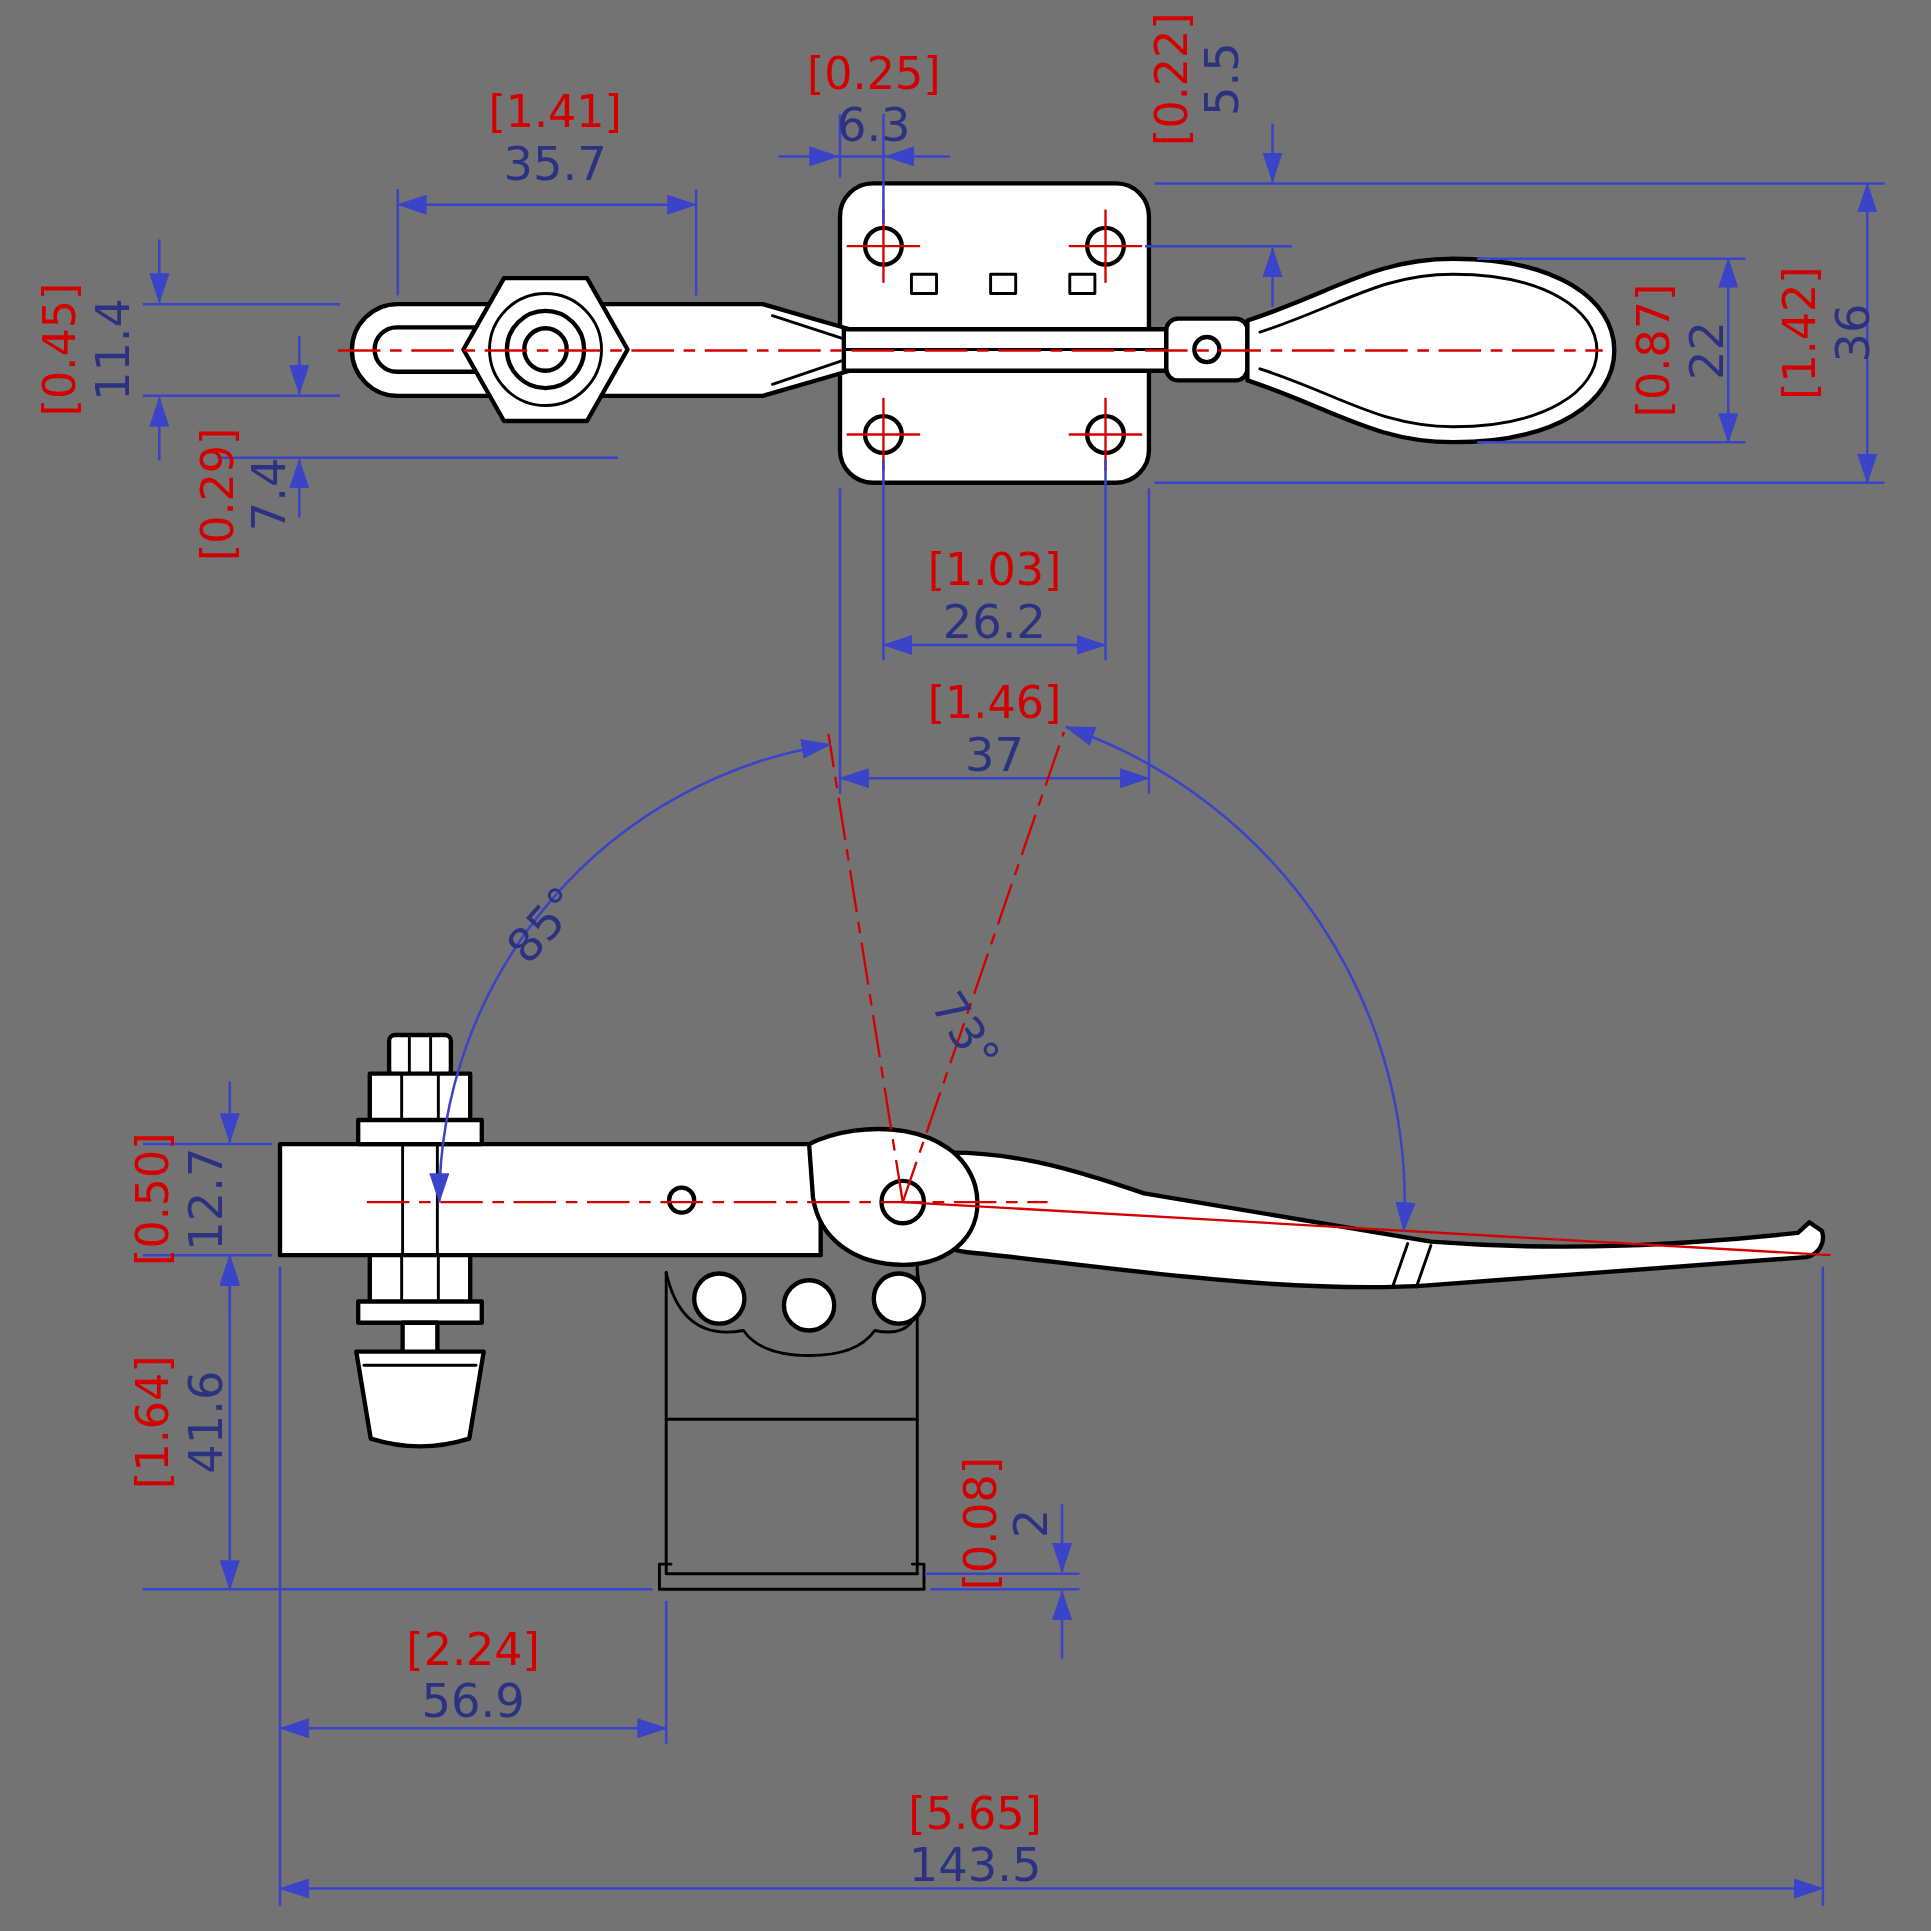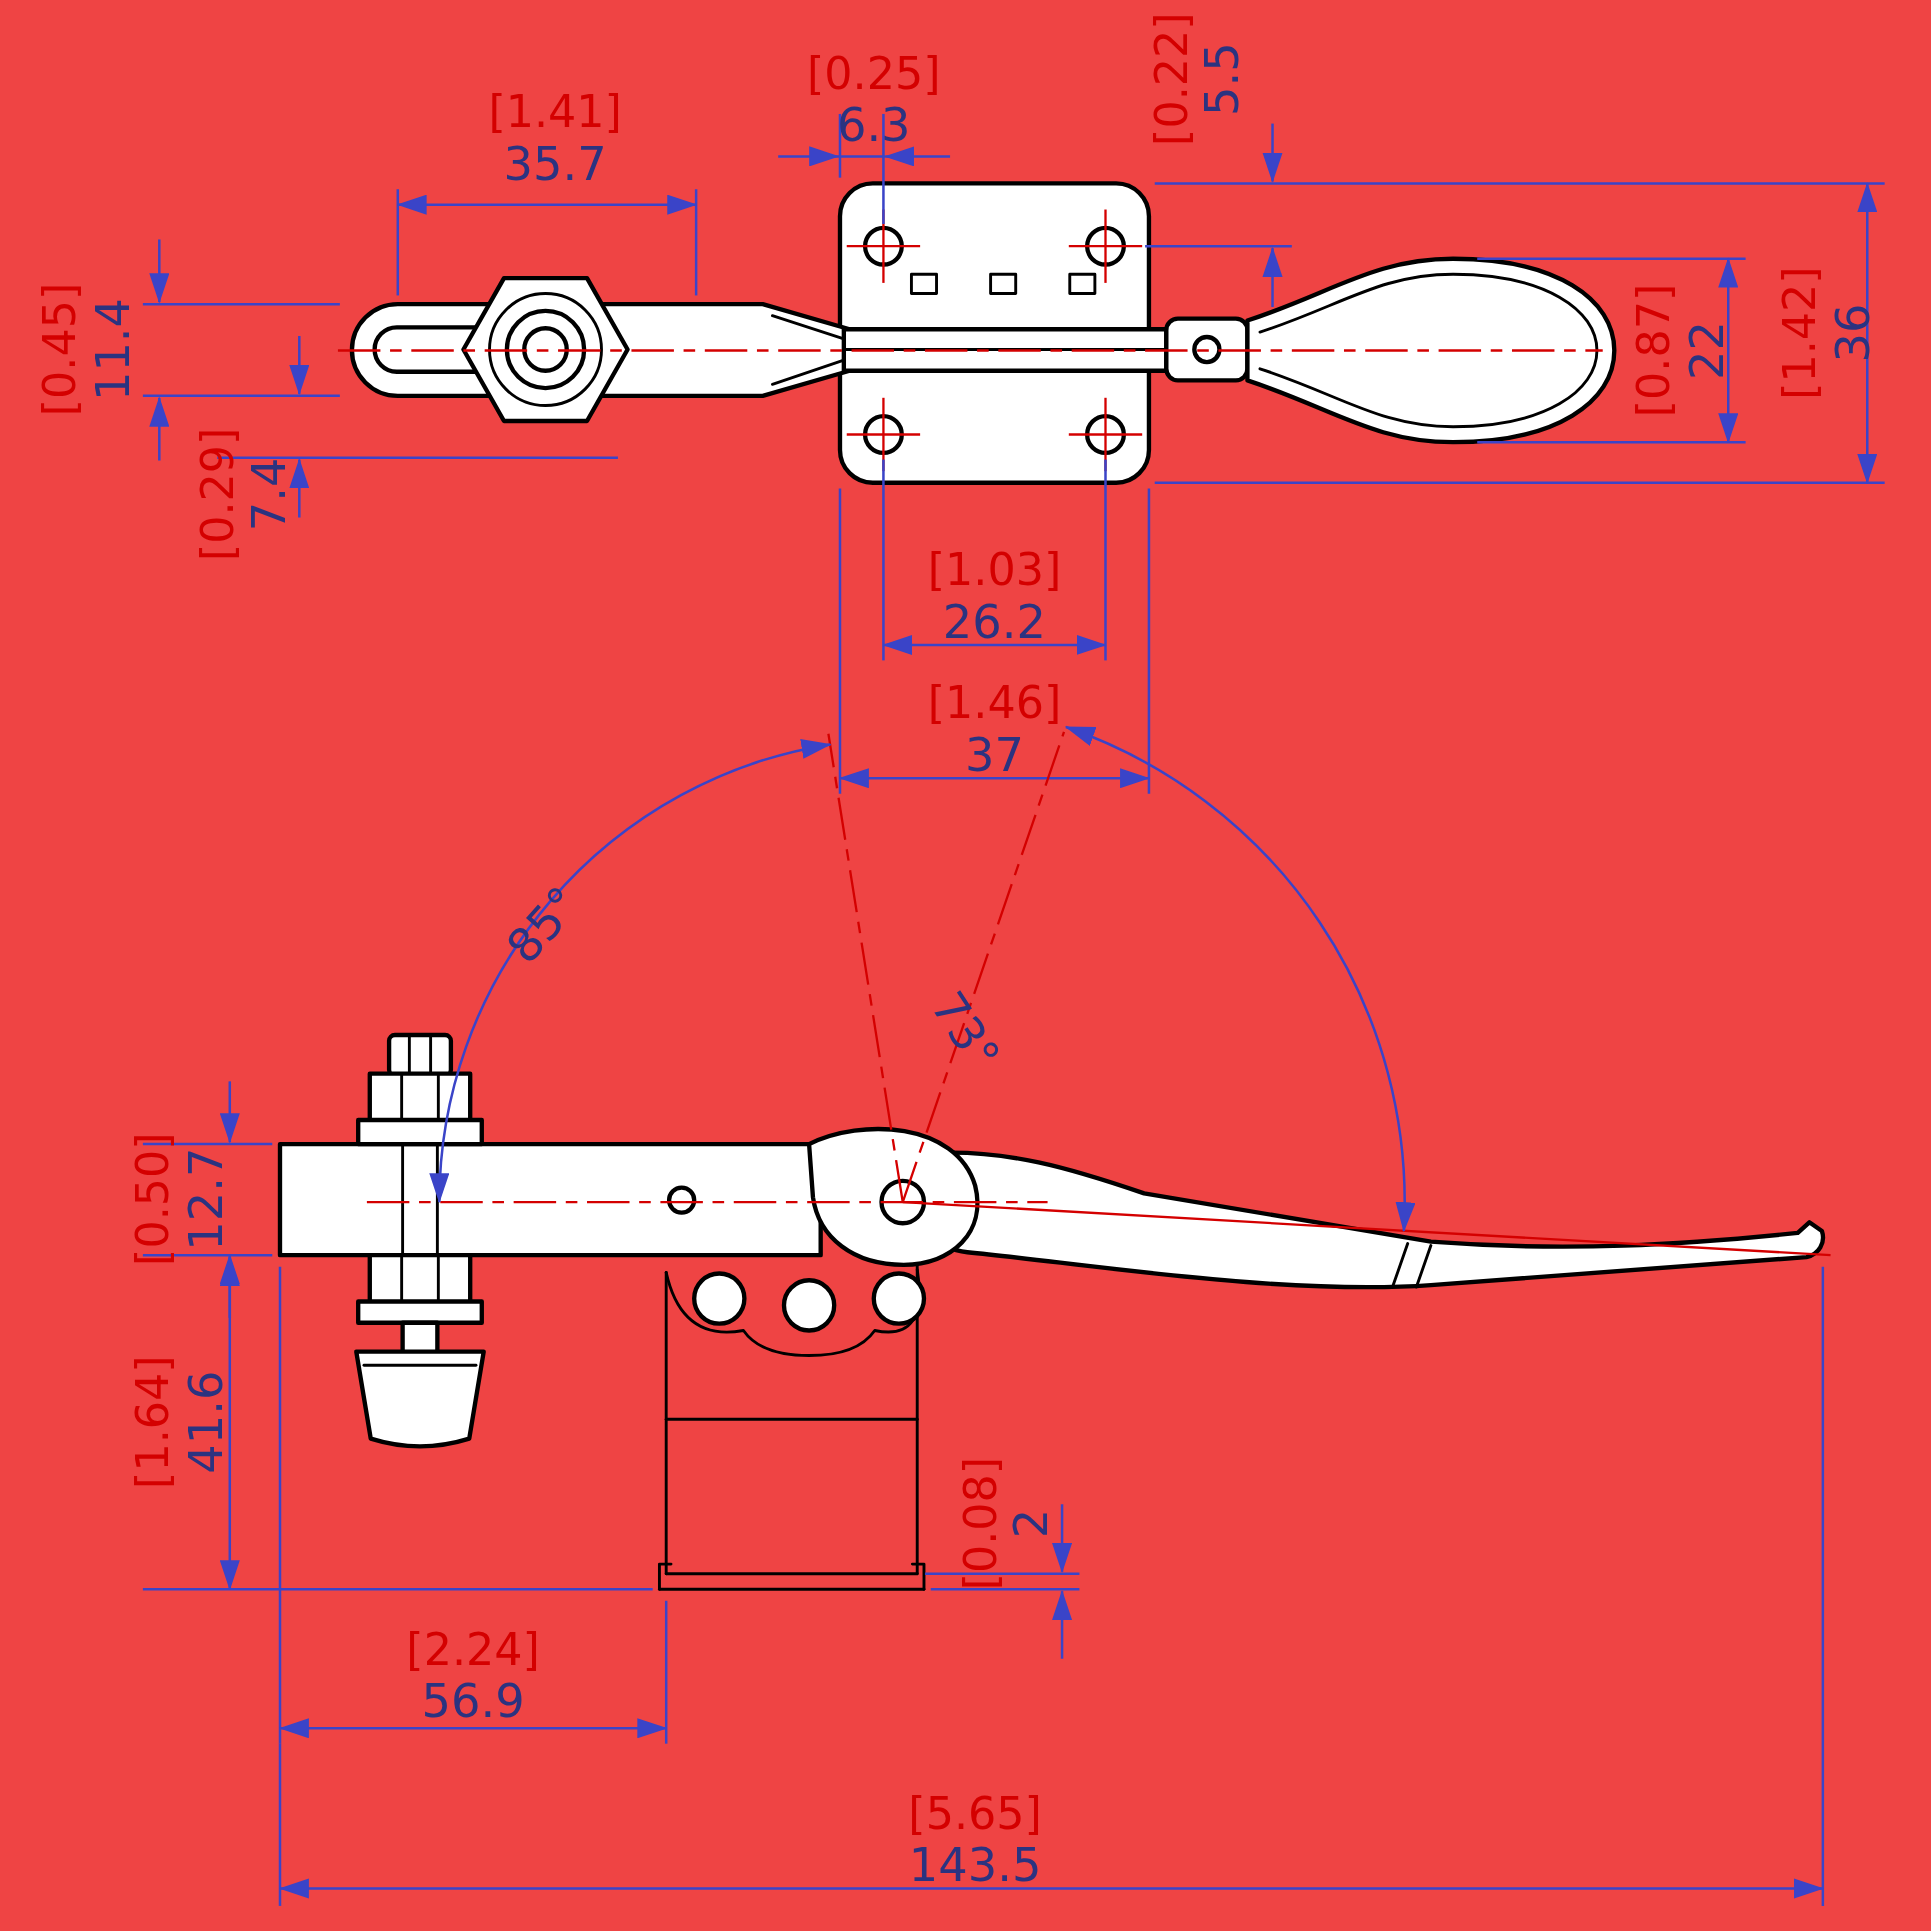--- a/index.html
+++ b/index.html
@@ -1,16 +1,16 @@
 <!DOCTYPE html>
 <html><head>
 <meta charset="utf-8">
 <style>
   html,body{margin:0;padding:0;background:#ffffff;}
-  .canvas{width:1931px;height:1931px;position:relative;background:#ef4444;overflow:hidden;}
+  .canvas{width:1931px;height:1931px;position:relative;background:#737373;overflow:hidden;}
   svg{display:block;}
   
   .geo{fill:#ffffff;stroke:#000000;stroke-width:4.5;stroke-linejoin:round;stroke-linecap:round;}
   .geon{fill:none;stroke:#000000;stroke-width:3;stroke-linejoin:round;stroke-linecap:round;}
   
   .dim{fill:none;stroke:#3a44c8;stroke-width:2.6;stroke-linecap:butt;}
   
   .red{fill:none;stroke:#d40000;stroke-width:2.4;}
   .cl{stroke-dasharray:44 10 12 10;}
   text{font-family:"DejaVu Sans","Liberation Sans",sans-serif;}

